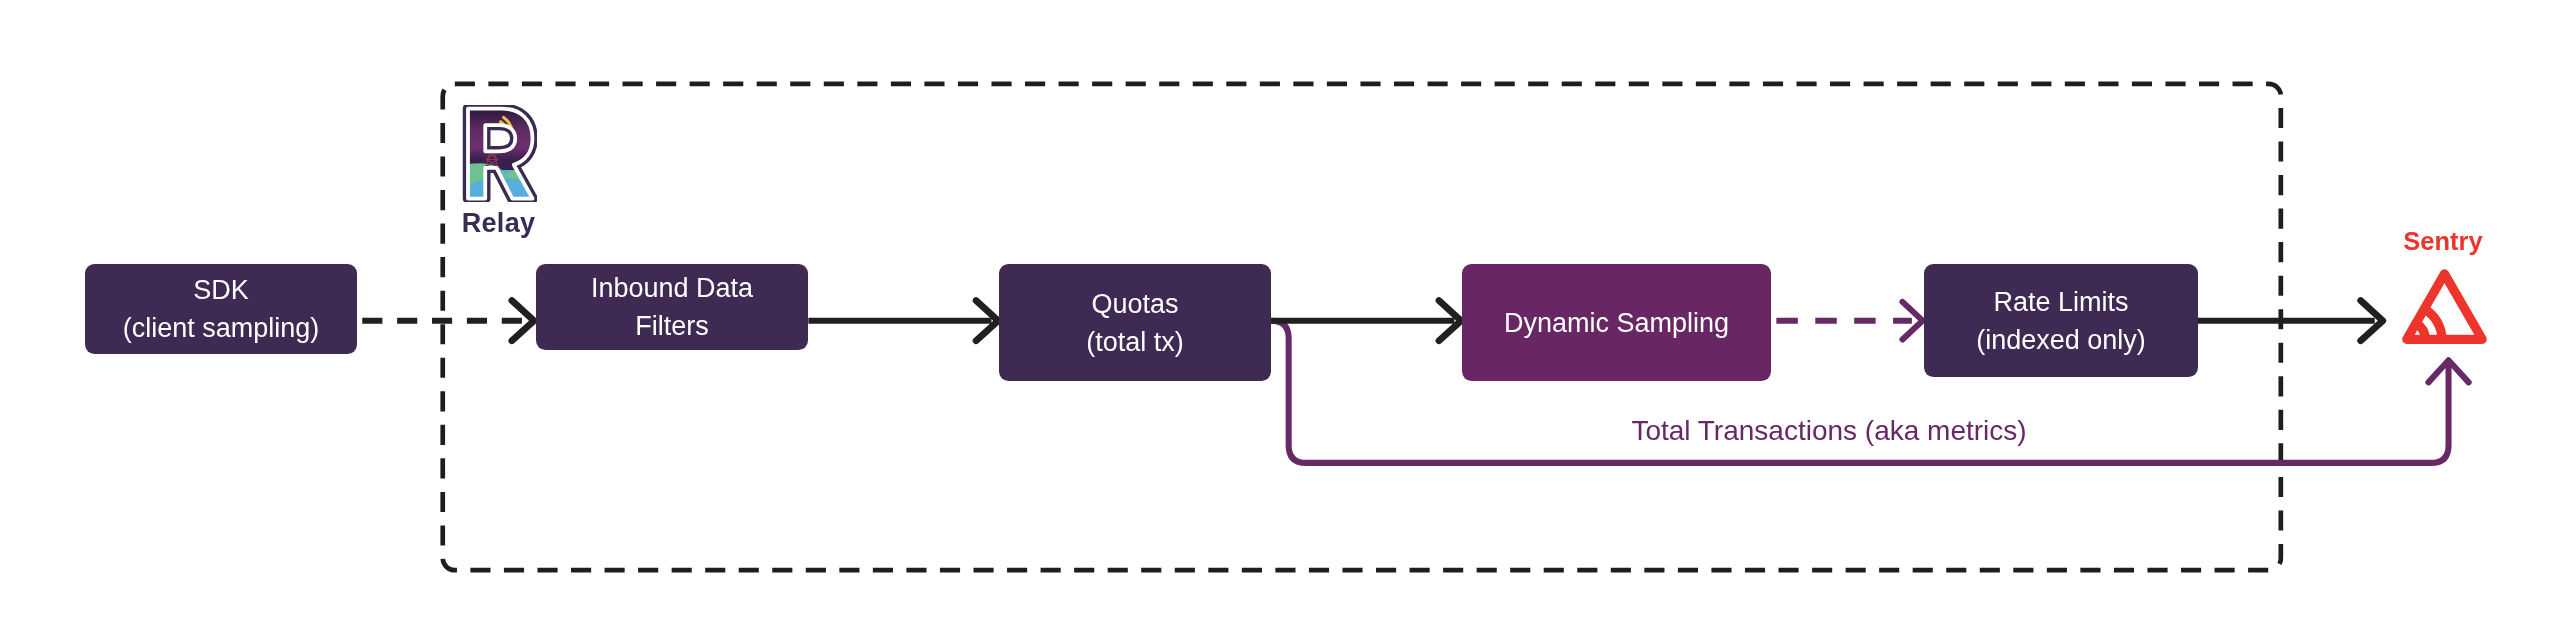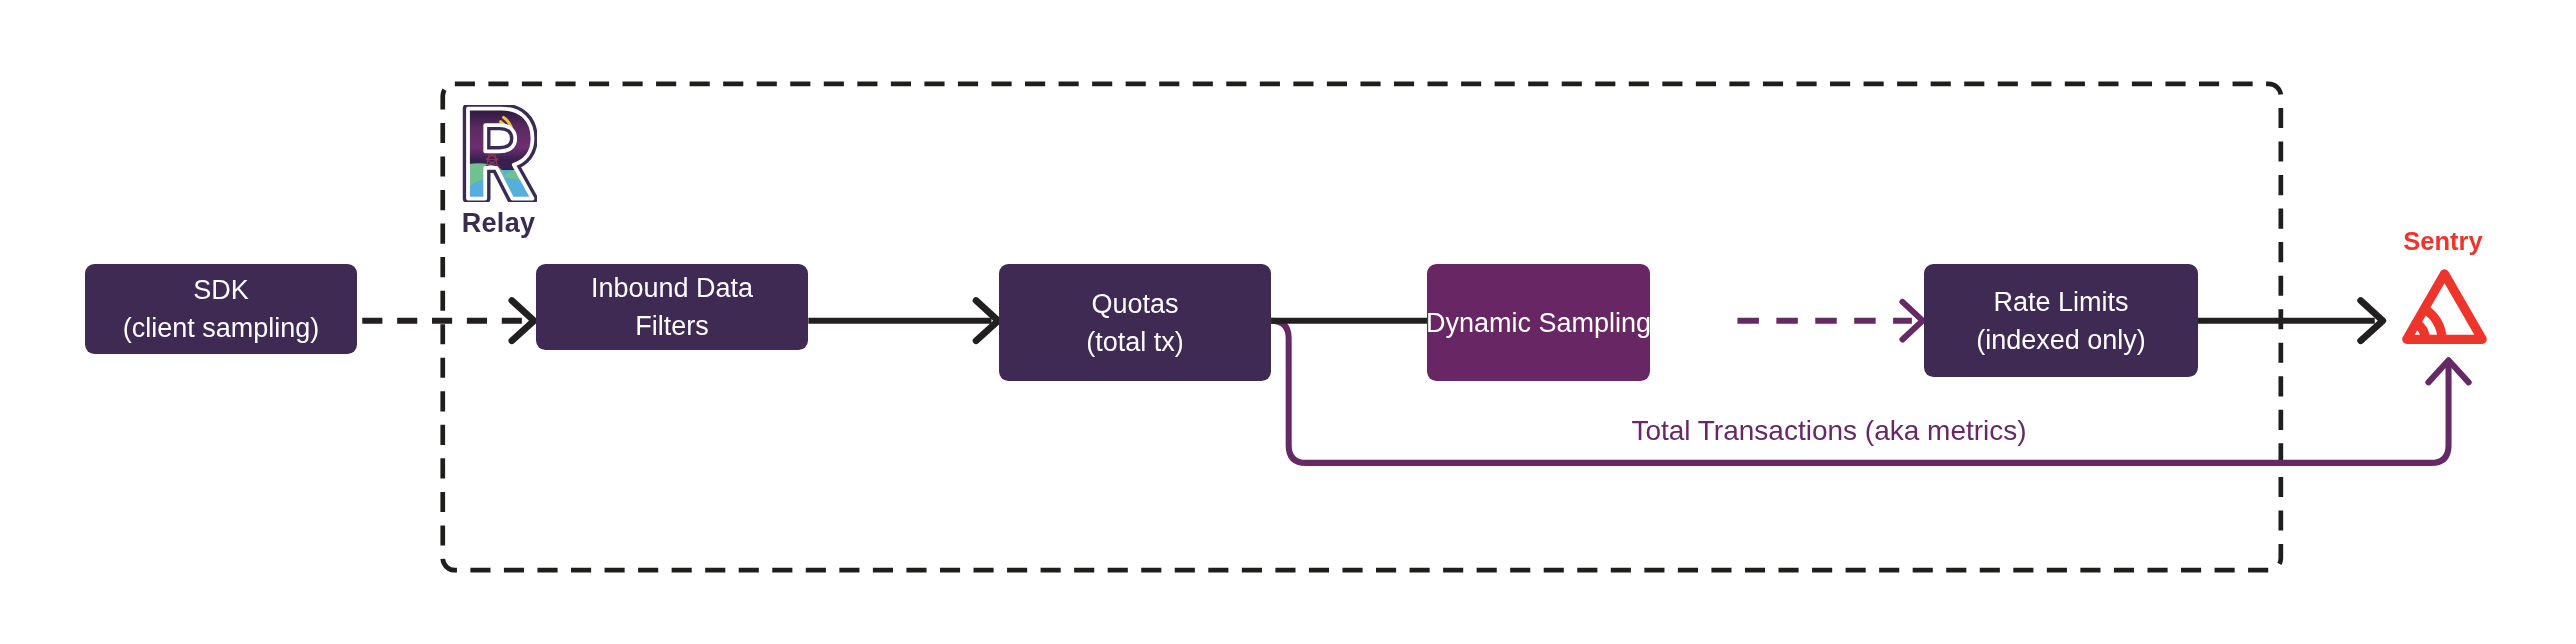--- a/index.html
+++ b/index.html
@@ -167,21 +167,21 @@
   <div class="node" style="left:536px; top:264px; width:272px; height:86px;">
     <div class="node-line">Inbound Data</div>
     <div class="node-line">Filters</div>
   </div>
 
   <div class="node" style="left:999px; top:264px; width:272px; height:117px;">
     <div class="node-line">Quotas</div>
     <div class="node-line">(total tx)</div>
   </div>
 
-  <div class="node accent" style="left:1427px; top:264px; width:223px; height:117px;text-align:right;">
+  <div class="node accent" style="left:1462px; top:264px; width:309px; height:117px;text-align:right;">
     <div class="node-line">Dynamic Sampling</div>
     <div class="node-line"></div>
   </div>
 
   <div class="node" style="left:1924px; top:264px; width:274px; height:113px;">
     <div class="node-line">Rate Limits</div>
     <div class="node-line">(indexed only)</div>
   </div>
 
   <div class="edge-label">Total Transactions (aka metrics)</div>

